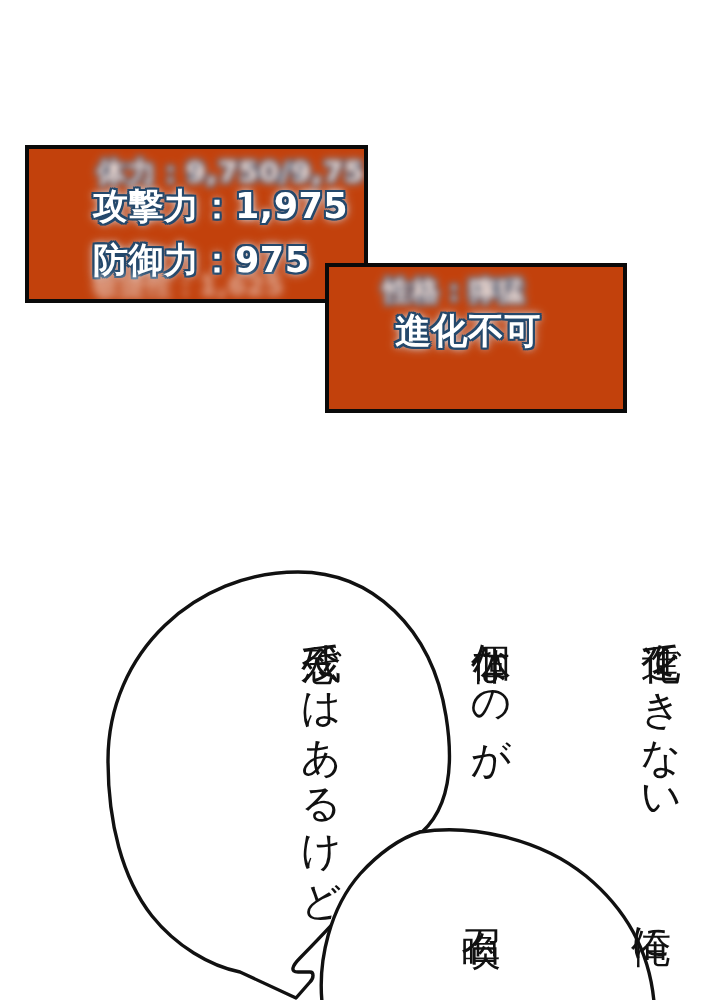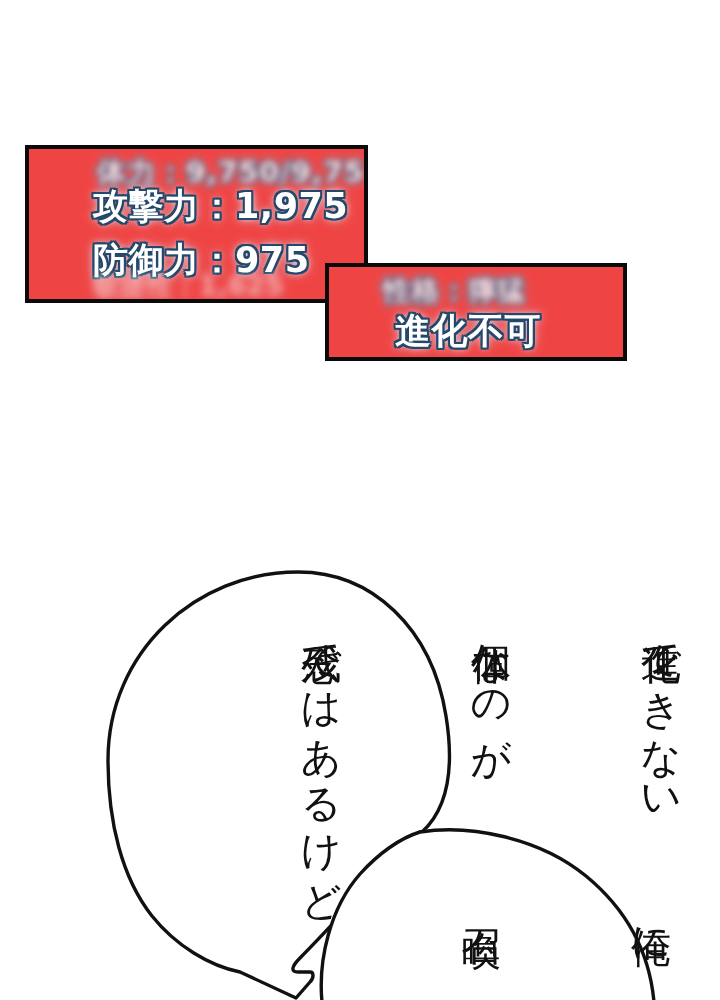--- a/index.html
+++ b/index.html
@@ -22,36 +22,36 @@
     width: 720px;
     height: 1000px;
     background: #ffffff;
     overflow: hidden;
   }
 
   
   .stat-panel {
     position: absolute;
     box-sizing: border-box;
-    background: #ef4444;
+    background: #c2410c;
     border: 4px solid #0a0a0a;
     overflow: hidden;
   }
   .stat-panel.panel-1 {
     left: 25px;
     top: 145px;
     width: 343px;
     height: 158px;
     z-index: 2;
   }
   .stat-panel.panel-2 {
     left: 325px;
     top: 263px;
     width: 302px;
-    height: 98px;
+    height: 150px;
     z-index: 3;
   }
 
   .stat-line {
     position: absolute;
     white-space: nowrap;
     font-weight: bold;
     color: #ffffff;
     letter-spacing: 0.5px;
   }

